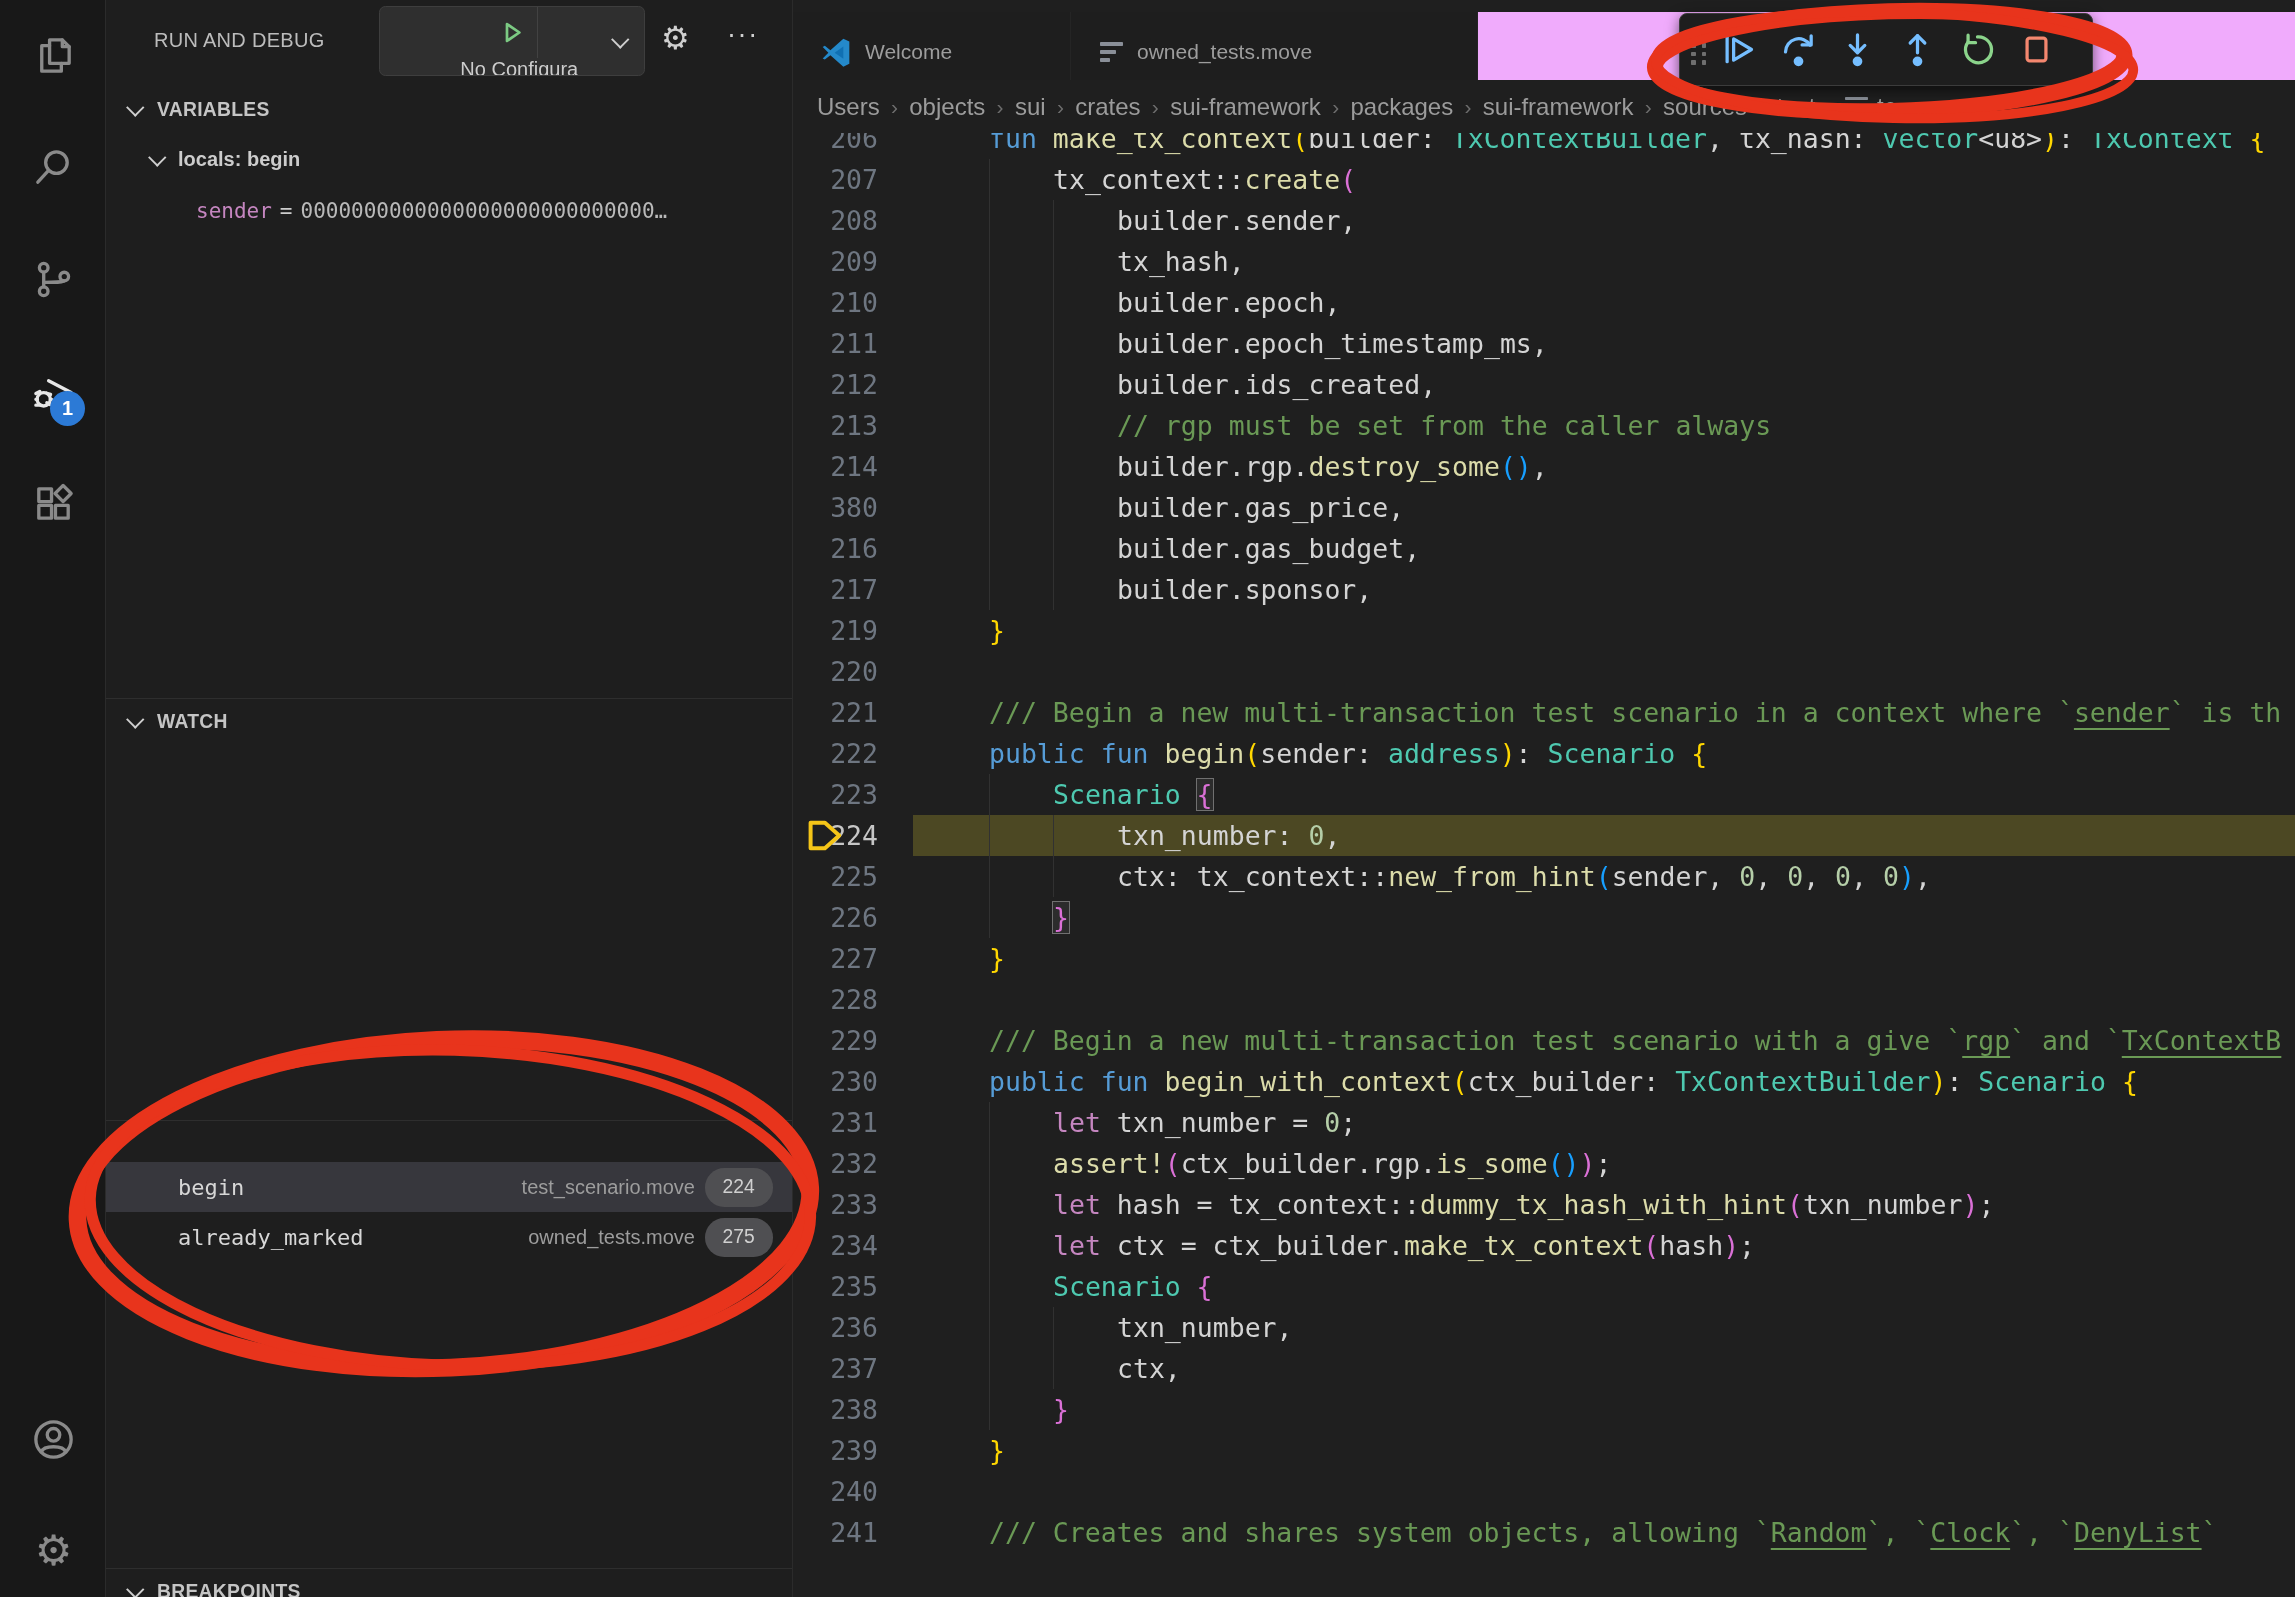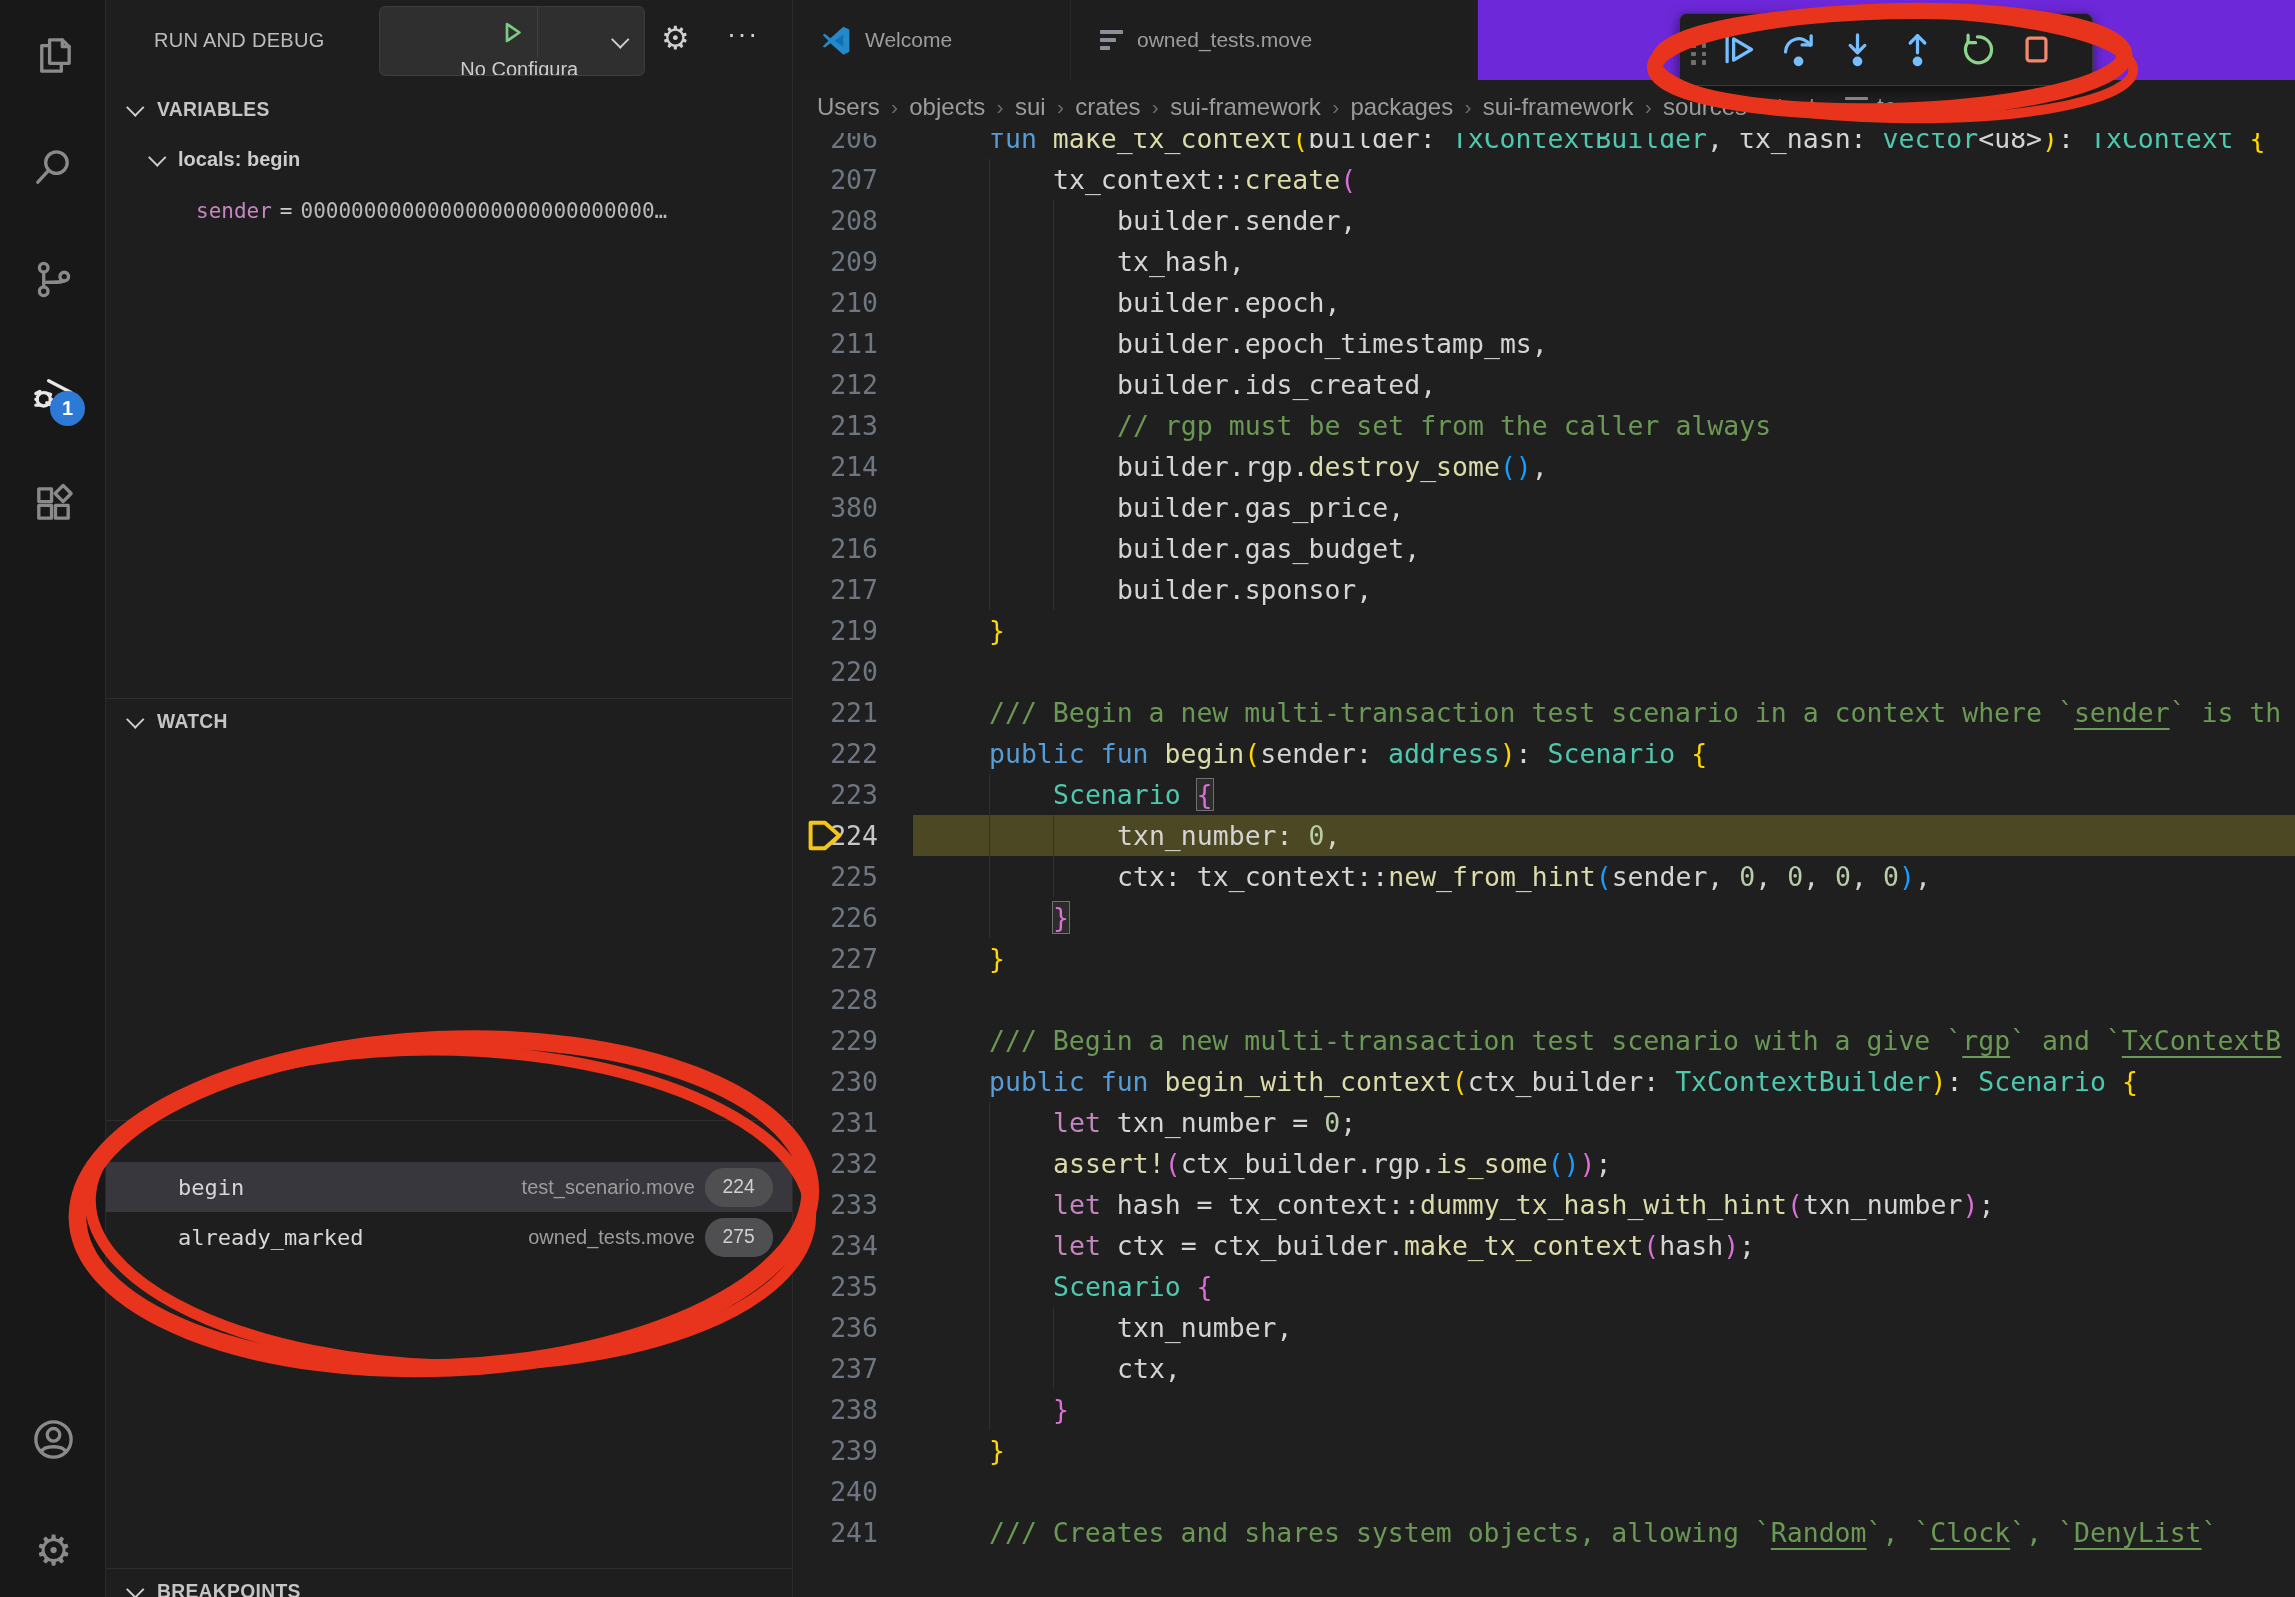--- a/index.html
+++ b/index.html
@@ -39,21 +39,21 @@
   .var-val{color:#b9b9b9;}
   
   .stack-row{position:absolute;left:0;width:686px;height:50px;display:flex;align-items:center;}
   .stack-row.selected{background:#37373d;}
   .stack-fn{margin-left:72px;font-family:"DejaVu Sans Mono",monospace;font-size:22px;color:#d7d7d7;flex:0 0 auto;}
   .stack-file{position:absolute;right:97px;font-size:20px;color:#9d9d9d;}
   .stack-badge{position:absolute;right:19.3px;width:68px;height:39px;border-radius:19.3px;background:#4f4f52;
       color:#d0d0d0;font-size:19.3px;display:flex;align-items:center;justify-content:center;}
   #cs-status{position:absolute;right:32px;font-size:19.3px;font-weight:bold;color:#f9a8d4;font-style:italic;}
   
-  #tab-bar{position:absolute;left:793px;top:0;width:1502px;height:80px;background:#6d28d9;}
+  #tab-bar{position:absolute;left:793px;top:12px;width:1502px;height:80px;background:#f0abfc;}
   .tab{position:absolute;top:0;height:80px;display:flex;align-items:center;border-right:0.8px solid #252525;background:#1e1e1e;}
   .tab .tab-label{font-size:21px;color:#9d9d9d;margin-left:13px;white-space:nowrap;}
   .tab.active{background:#1f1f1f;border-top:4px solid #0e7ad3;}
   .tab.active .tab-label{color:#e8e8e8;}
   .movefile-icon{display:inline-block;width:24px;}
   .movefile-icon div{height:3.2px;background:#8a8f98;margin:4.8px 0;border-radius:0.8px;}
   #breadcrumb-bar{position:absolute;left:793px;top:80px;width:1502px;height:53px;background:#1f1f1f;z-index:5;}
   #breadcrumb{position:absolute;left:24px;top:0;height:53px;display:flex;align-items:center;white-space:nowrap;overflow:hidden;width:1464px;}
   .crumb{font-size:24px;color:#9b9b9b;}
   .crumb-sep{font-size:21px;color:#6e6e6e;margin:0 11.3px;}

